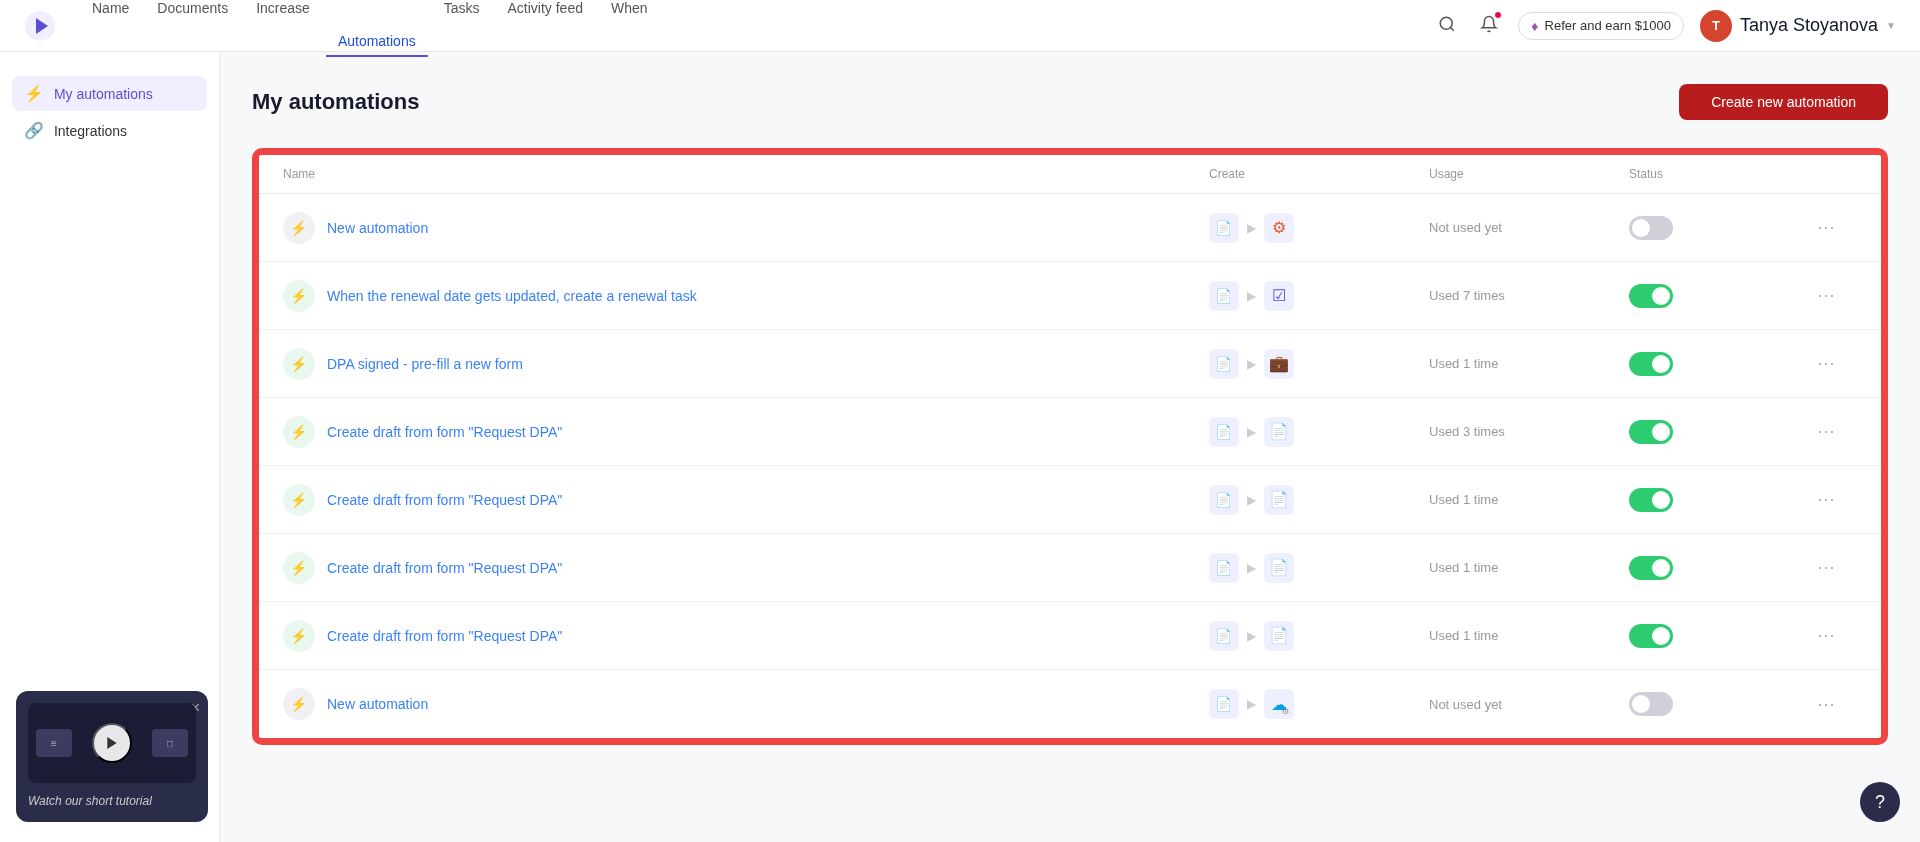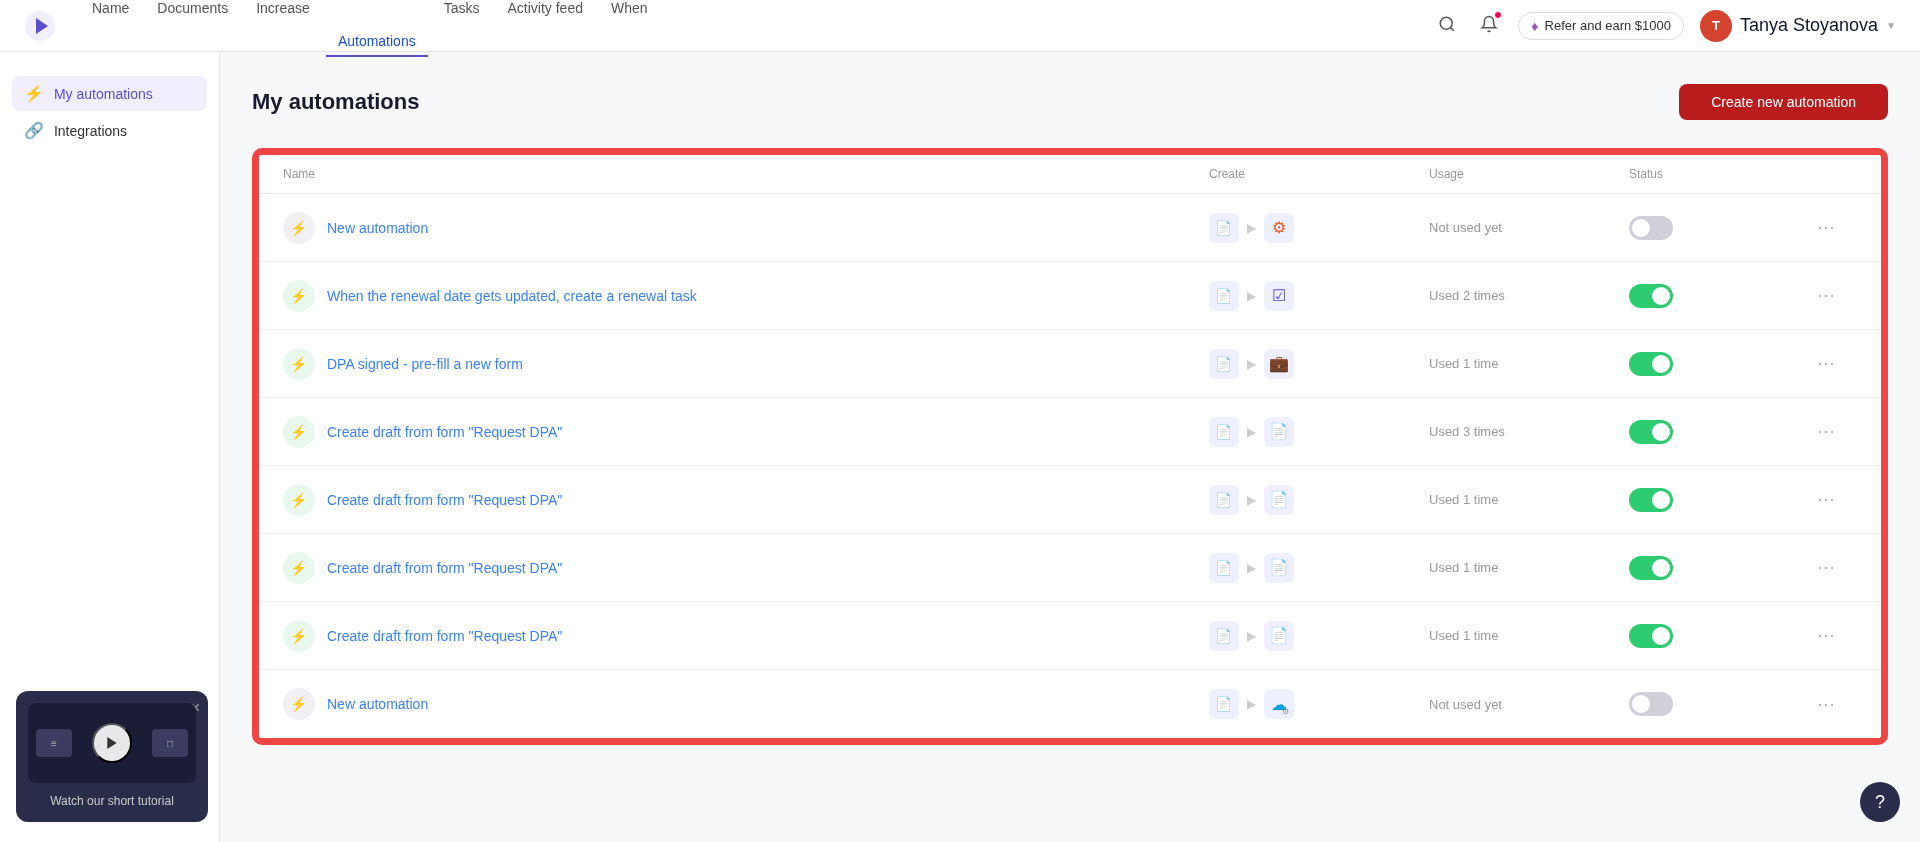--- a/index.html
+++ b/index.html
@@ -131,21 +131,21 @@
     .tutorial-preview {
       width: 100%; height: 80px; border-radius: 8px; background: #1a1d35;
       display: flex; align-items: center; justify-content: center; margin-bottom: 10px;
       position: relative; overflow: hidden;
     }
     .tutorial-play {
       width: 40px; height: 40px; border-radius: 50%; background: rgba(255,255,255,0.9);
       display: flex; align-items: center; justify-content: center; cursor: pointer;
     }
     .tutorial-play svg { color: #333; }
-    .tutorial-label { font-size: 12px; color: #ccc; text-align: center; line-height: 1.4; }
+    .tutorial-label { font-size: 12px; color: #ccc; line-height: 1.4; font-style: italic; }
 
     
     .help-btn {
       position: fixed; bottom: 20px; right: 20px;
       width: 40px; height: 40px; border-radius: 50%; background: #2a2d4a;
       color: #fff; border: none; cursor: pointer; font-size: 18px;
       display: flex; align-items: center; justify-content: center;
     }
   </style>
 </head>
@@ -260,21 +260,21 @@
     </div>
     <div class="events-cell" data-interactable="false">
       <div class="event-icon" data-interactable="false">
         <span style="font-size:14px; color:#5b7fcf;" data-interactable="false">📄</span>
       </div>
       <span class="event-arrow" data-interactable="false">▶</span>
       <div class="event-target" data-interactable="false">
         <span style="font-size:16px; color:#5b4fcf;" data-interactable="false">☑</span>
       </div>
     </div>
-    <div class="usage-cell" data-interactable="false">Used 2 times</div>
+    <div class="usage-cell" data-interactable="false">Used 7 times</div>
     <div class="toggle-wrap" data-interactable="false">
       <button class="toggle on" data-interactable="true">
         <div class="toggle-knob" data-interactable="false"></div>
       </button>
     </div>
     <div data-interactable="false">
       <button class="more-btn" data-interactable="true">···</button>
     </div>
   </div>
           <div class="table-row" data-interactable="false">

